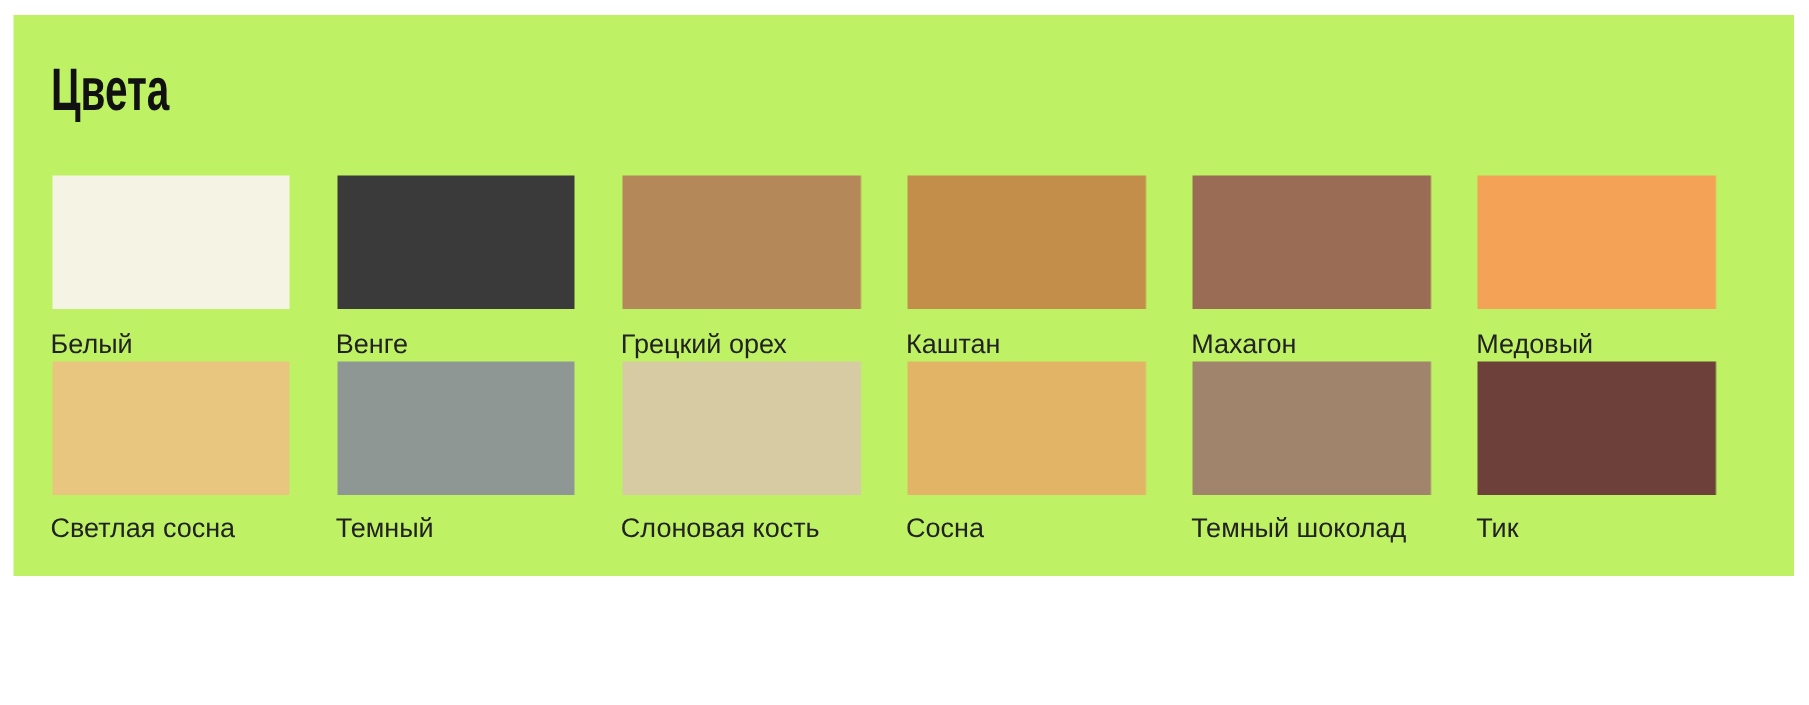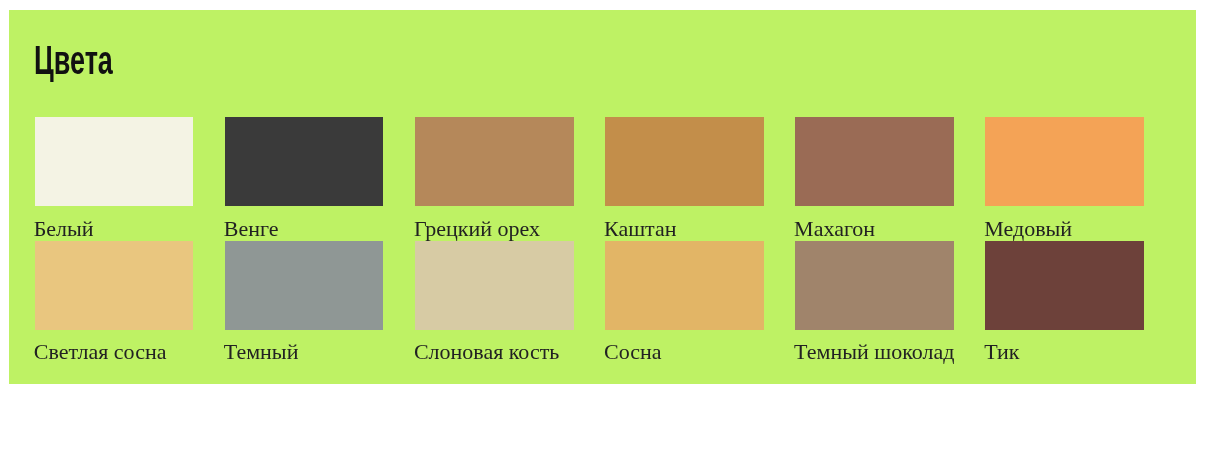--- a/index.html
+++ b/index.html
@@ -33,22 +33,22 @@
   .cell.c1 { left:215.6px; }
   .cell.c2 { left:405.7px; }
   .cell.c3 { left:595.8px; }
   .cell.c4 { left:785.9px; }
   .cell.c5 { left:976.0px; }
   .cell.r0 { top:106.8px; }
   .cell.r1 { top:231.3px; }
   .swatch { width:158.9px; height:88.9px; }
   .label {
     position:absolute; left:-0.8px;
-    font-family:Liberation Serif, serif;
-    font-size:22px; line-height:18px; color:#222222;
+    font-family:Liberation Sans, sans-serif;
+    font-size:18px; line-height:18px; color:#222222;
     white-space:nowrap;
     -webkit-font-smoothing:antialiased;
     transform:translateZ(0);
   }
   .cell.r0 .label { top:103.6px; }
   .cell.r1 .label { top:102.1px; }
 </style>
 </head>
 <body>
 

